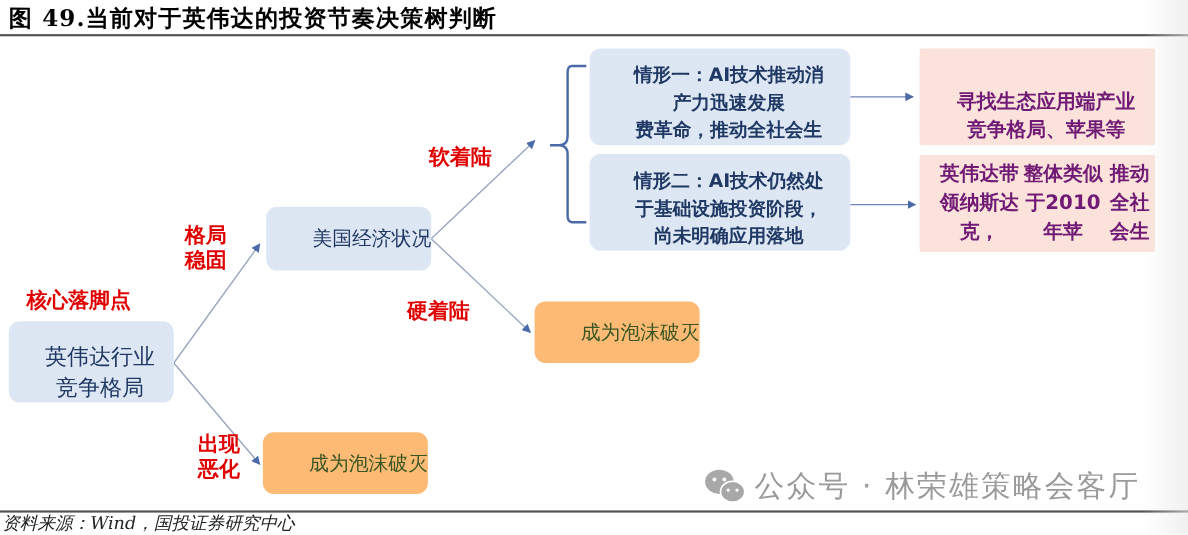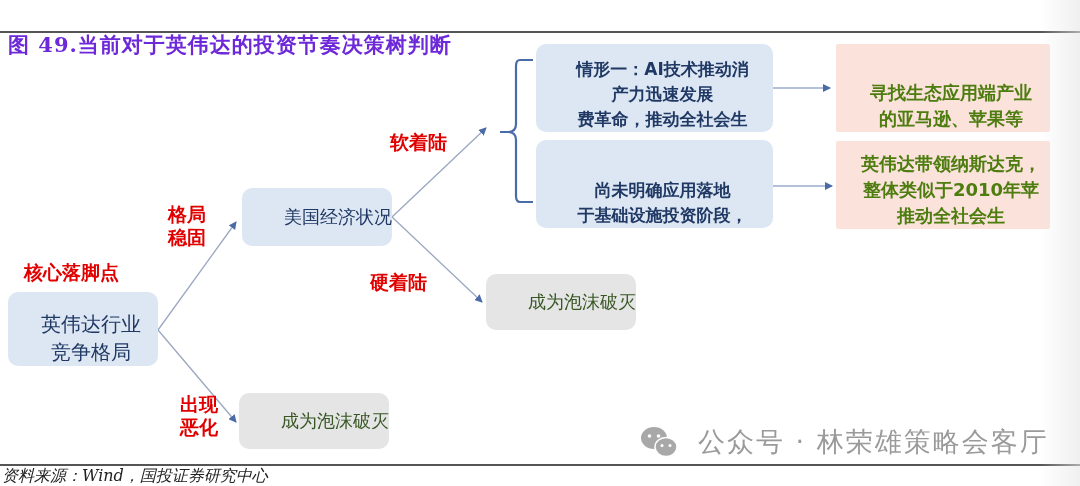--- a/index.html
+++ b/index.html
@@ -3,42 +3,41 @@
 <meta charset="utf-8">
 <style>
   html, body { margin:0; padding:0; }
   body {
     width:1080px; height:486px; position:relative; overflow:hidden;
     background:#ffffff;
     font-family:"DejaVu Sans","Liberation Sans",sans-serif;
   }
   .title {
     position:absolute; left:8px; top:2px; height:30px; line-height:30px;
-    font-size:21px; font-weight:bold; color:#6d28d9; letter-spacing:1px;
+    font-size:21px; font-weight:bold; color:#000000; letter-spacing:1px;
     font-family:"DejaVu Serif","Liberation Serif",serif;
-    margin-top:28px;
   }
   .rule-top { position:absolute; left:0; top:31px; width:1080px; height:2px; background:#555; }
   .rule-bottom { position:absolute; left:0; top:464px; width:1080px; height:2px; background:#555; }
   .source {
     position:absolute; left:2px; top:466px; font-size:16px; color:#222;
     font-style:italic; font-family:"DejaVu Serif","Liberation Serif",serif; line-height:20px;
   }
   .box {
     position:absolute; border-radius:10px; display:flex; align-items:center; justify-content:flex-end;
     text-align:center; font-weight:bold; box-sizing:border-box;padding-left:16px;
   }
   .blue { background:#dde7f3; color:#1f3864; }
-  .green { background:#e5e5e5; color:#375623; font-weight:bold; }
-  .pink { background:#fbe2da; color:#4d7c0f; border-radius:2px; }
+  .green { background:#fdba74; color:#375623; font-weight:bold; }
+  .pink { background:#fbe2da; color:#701a75; border-radius:2px; }
   .label { position:absolute; color:#e00000; font-weight:bold; text-align:center; }
   svg.lines { position:absolute; left:0; top:0; }
   .watermark {
     position:absolute; left:640px; top:424px; font-size:27px; color:#9a9a9a;
-    display:flex; align-items:center; gap:20px; letter-spacing:2px;
+    display:flex; align-items:center; gap:8px; letter-spacing:2px;
   }
   .edge-shade {
     position:absolute; right:0; top:0; width:40px; height:486px;
     background:linear-gradient(to right, rgba(255,255,255,0), rgba(230,230,230,0.6));
     pointer-events:none;
   }
 </style>
 </head>
 <body>
 
@@ -84,29 +83,30 @@
 </div>
 <div class="box green" style="left:239px; top:393px; width:150px; height:56px; font-size:18px; font-weight:normal;">成为泡沫破灭</div>
 
 <div class="label" style="left:390px; top:130px; font-size:19px;">软着陆</div>
 <div class="box blue" style="left:536px; top:44px; width:237px; height:88px; flex-direction:column; font-size:17px; line-height:25px;">
   <div>情形一：AI技术推动消</div>
   <div>产力迅速发展</div>
   <div>费革命，推动全社会生</div>
 </div>
 <div class="box blue" style="left:536px; top:140px; width:237px; height:88px; flex-direction:column; font-size:17px; line-height:25px;">
+  <div>情形二：AI技术仍然处</div>
+  <div>于基础设施投资阶段，</div>
   <div>尚未明确应用落地</div>
-  <div>于基础设施投资阶段，</div>
 </div>
 
 <div class="box pink" style="left:836px; top:44px; width:214px; height:88px; flex-direction:column; font-size:18px; line-height:26px;">
   <div>寻找生态应用端产业</div>
-  <div>的亚马逊、苹果等</div>
+  <div>竞争格局、苹果等</div>
 </div>
-<div class="box pink" style="left:836px; top:141px; width:214px; height:88px; flex-direction:column; font-size:18px; line-height:26px;">
+<div class="box pink" style="left:836px; top:141px; width:214px; height:88px; flex-direction:row; font-size:18px; line-height:26px;">
   <div>英伟达带领纳斯达克，</div>
   <div>整体类似于2010年苹</div>
   <div>推动全社会生</div>
 </div>
 
 <div class="label" style="left:370px; top:270px; font-size:19px;">硬着陆</div>
 <div class="box green" style="left:486px; top:274px; width:150px; height:56px; font-size:18px; font-weight:normal;">成为泡沫破灭</div>
 
 <div class="watermark">
   <svg width="38" height="32" viewBox="0 0 38 32">

